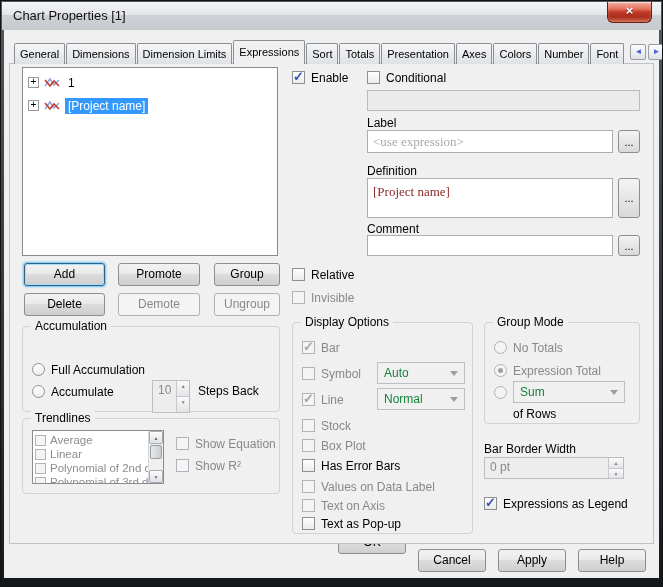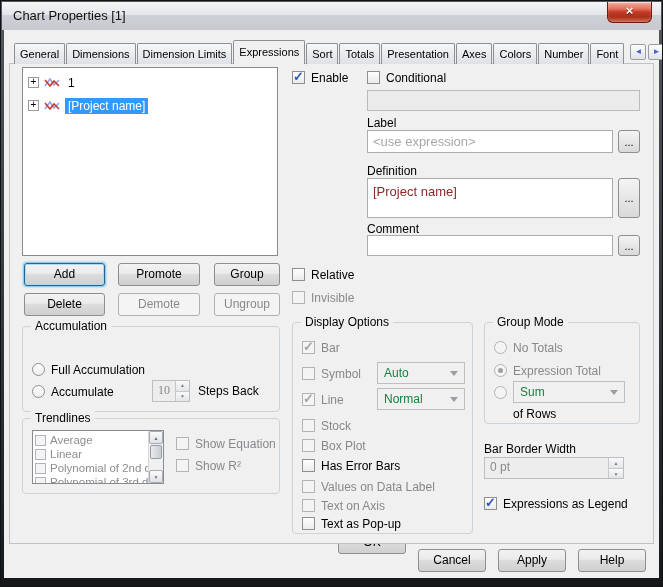--- a/index.html
+++ b/index.html
@@ -64,21 +64,21 @@
   .gb-title { position:absolute; top:-8px; left:8px; background:#F0F0F0; padding:0 4px; font-size:12px; white-space:nowrap; }
 
   
   .tree { background:#fff; border:1px solid #888c91; padding-top:3px; }
   .tree-row { height:23px; display:flex; align-items:center; gap:5px; padding-left:5px; cursor:pointer; }
   .expand { width:11px; height:11px; flex:0 0 11px; border:1px solid #9a9a9a; background:#fff; font-size:10px; line-height:8px; text-align:center; cursor:pointer; }
   .tree-label { padding:1px 3px; }
   .tree-label.selected { background:#3399FF; color:#fff; }
 
   
-  .field { background:#fff; border:1px solid #abadb3; font-size:13px; padding:2px 5px; font-family:Liberation Sans, sans-serif; }
+  .field { background:#fff; border:1px solid #abadb3; font-size:13px; padding:2px 5px; font-family:Liberation Serif, serif; }
   .field.dis { background:#ebebec; border-color:#b9bbbe; }
   input.field::placeholder { color:#a6a8ab; opacity:1; }
   .def-text { color:#8D2929; font-size:13px; }
   .dots-btn { border:1px solid #8e8e8e; border-radius:3px; text-align:center; cursor:pointer;
     background:linear-gradient(#f4f4f4,#d9d9d9); font-size:11px; display:flex; align-items:center; justify-content:center; }
 
   
   .dd { position:absolute; border:1px solid #bcbec2; background:#f0f0f1; color:#15803d; font-size:12px; padding-left:6px; display:flex; align-items:center; }
   .dd-arrow { position:absolute; right:6px; top:8px; width:0; height:0; border-left:4px solid transparent; border-right:4px solid transparent; border-top:5px solid #9a9da1; }
 
@@ -170,21 +170,21 @@
         <span class="gb-title">Accumulation</span>
       </div>
       <div class="ctl" style="left:22px; top:298px;">
         <span class="radio"></span>
         <span class="lbl">Full Accumulation</span>
       </div>
       <div class="ctl" style="left:22px; top:320px;">
         <span class="radio"></span>
         <span class="lbl">Accumulate</span>
       </div>
-      <div class="spin" style="left:142px; top:316px; width:38px; height:22px;font-family:Liberation Serif, serif;">
+      <div class="spin" style="left:142px; top:316px; width:38px; height:33px;">
         <span class="spin-val">10</span>
         <span class="spin-btns">
           <span class="spin-up"></span>
           <span class="spin-down"></span>
         </span>
       </div>
       <span class="plabel" style="left:188px; top:320px;">Steps Back</span>
 
       <div class="groupbox" style="left:12px; top:354px; width:258px; height:76px;">
         <span class="gb-title">Trendlines</span>

